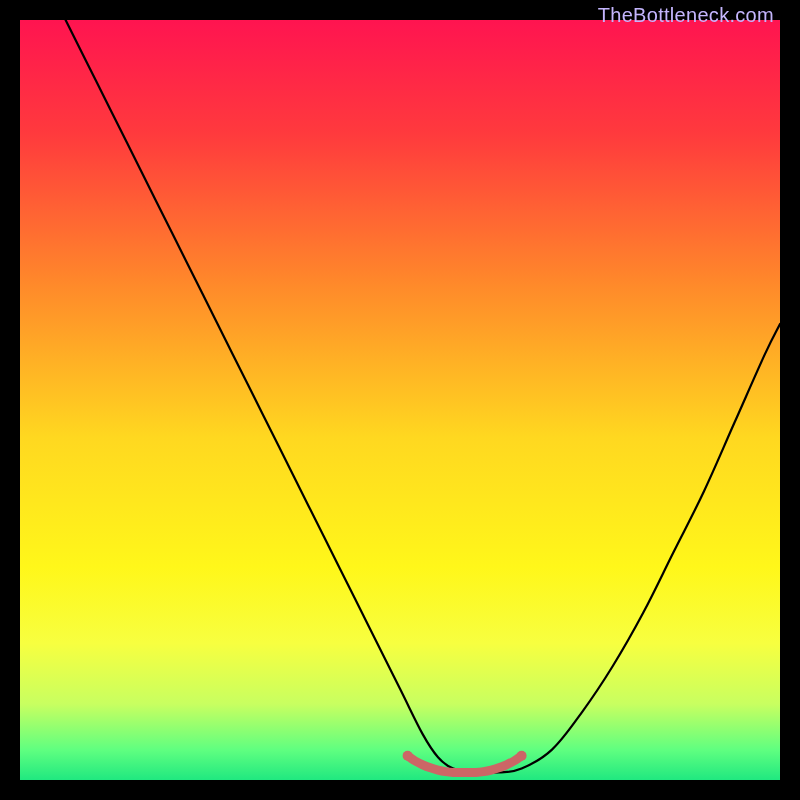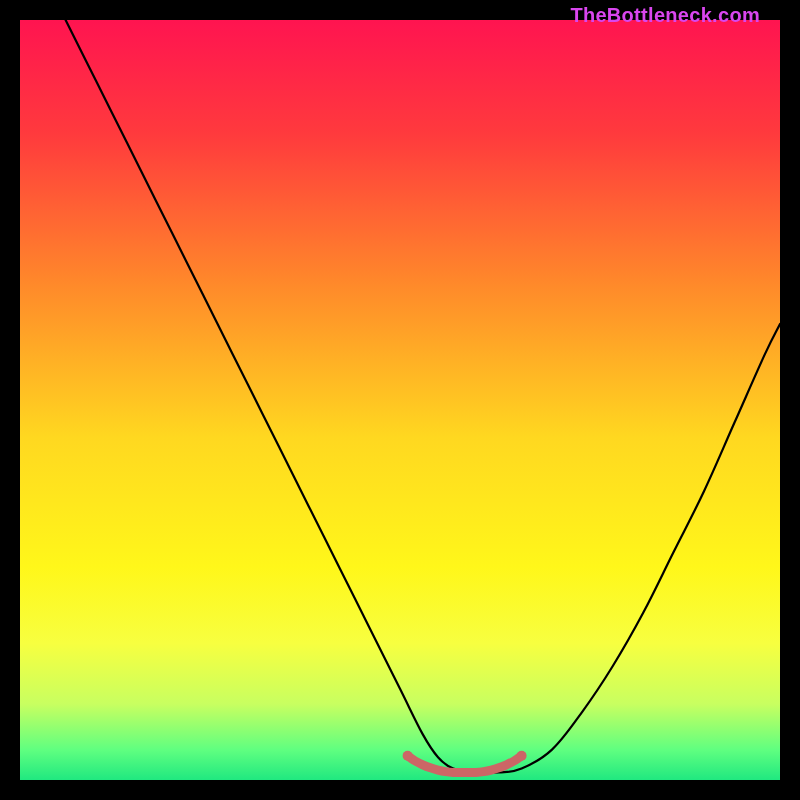--- a/index.html
+++ b/index.html
@@ -21,24 +21,24 @@
   .gradient-bg {
     position: absolute;
     left: 0;
     top: 0;
     width: 100%;
     height: 100%;
   }
   .watermark {
     position: absolute;
     top: 4px;
-    right: 40px;
-    color: #d946ef;
+    right: 26px;
+    color: #c4b5fd;
     font-size: 20px;
-    font-weight: 700;
+    font-weight: 400;
     letter-spacing: 0.3px;
     z-index: 10;
   }
   svg.curves {
     position: absolute;
     left: 0;
     top: 0;
     width: 100%;
     height: 100%;
     z-index: 5;

